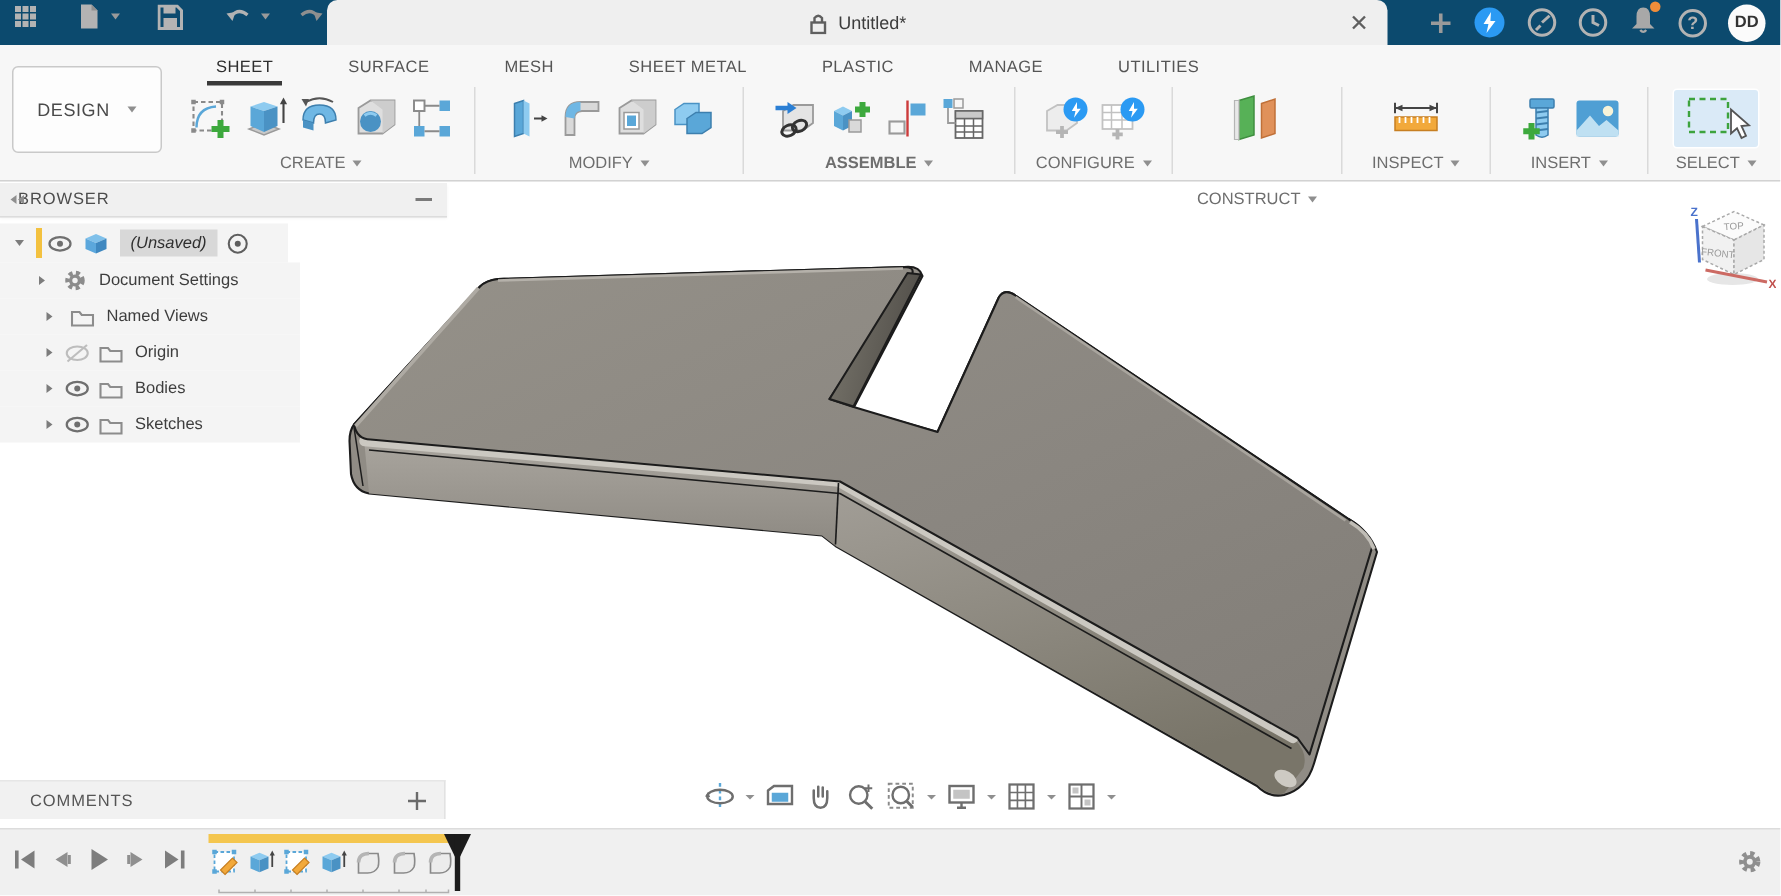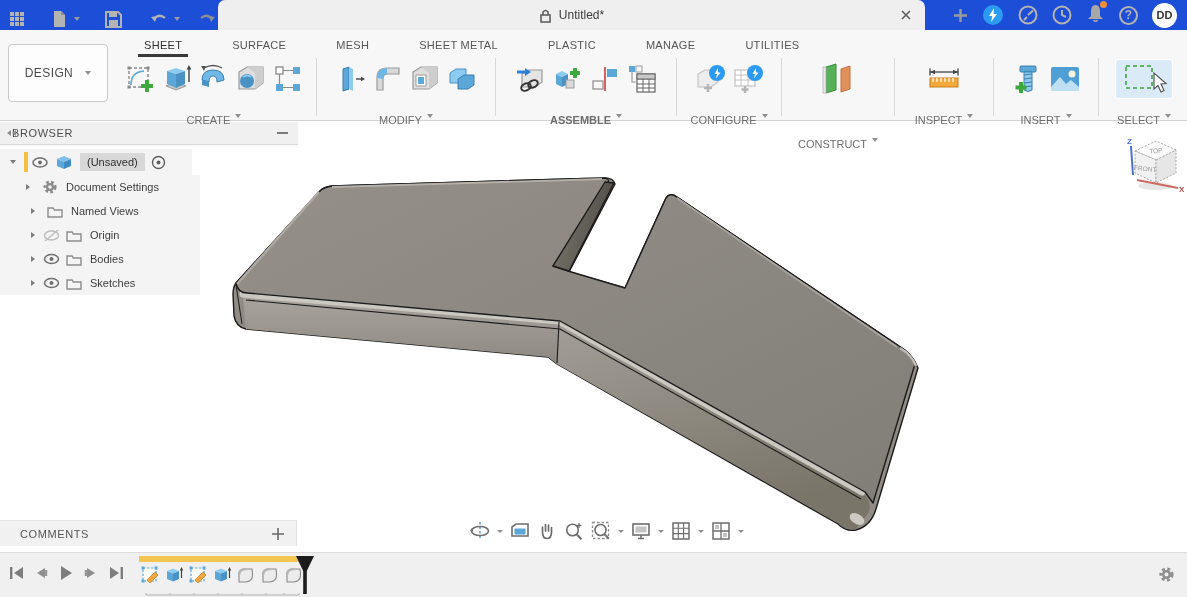--- a/index.html
+++ b/index.html
@@ -1,21 +1,21 @@
 <!DOCTYPE html>
 <html><head>
 <meta charset="utf-8">
 <style>
   * { margin:0; padding:0; box-sizing:border-box; }
   html,body { width:1187px; height:597px; overflow:hidden; }
   body { font-family:"Liberation Sans", sans-serif; background:#ffffff; position:relative; }
   .app { position:absolute; inset:0; width:1187px; height:597px; background:#fff; }
 
   
-  .titlebar { position:absolute; left:0; top:0; width:1187px; height:30px; background:#1d4ed8; z-index:30; display:flex; align-items:flex-end; }
+  .titlebar { position:absolute; left:0; top:0; width:1187px; height:30px; background:#0c4a6e; z-index:30; display:flex; align-items:flex-start; }
   .tb-left { display:flex; align-items:center; gap:6px; padding-left:6px; }
   .tb-ic { width:22px; height:22px; display:flex; align-items:center; justify-content:center; cursor:pointer; }
   .tb-caret { width:0;height:0;border-left:3.5px solid transparent;border-right:3.5px solid transparent;border-top:4px solid #9a9a9a; margin-left:-2px; }
   .doc-tab { position:absolute; left:218px; top:0; width:707px; height:30px; background:#efefef; border-radius:7px 7px 0 0; display:flex; align-items:center; justify-content:center; z-index:31; }
   .doc-tab .title { font-size:12px; color:#3c3c3c; margin-left:7px; }
   .tab-close { position:absolute; right:12px; top:8px; width:14px; height:14px; cursor:pointer; }
   .tb-right { position:absolute; right:0; top:0; height:30px; display:flex; align-items:center; gap:14px; padding-right:10px; }
   .avatar { width:25px; height:25px; border-radius:50%; background:#fbfbfb; color:#333; font-size:11px; font-weight:bold; display:flex; align-items:center; justify-content:center; cursor:pointer; }
   .help-circ { width:19px;height:19px;border-radius:50%;border:2px solid #b3b3b3;color:#b3b3b3;font-size:12px;font-weight:bold;display:flex;align-items:center;justify-content:center; }
   .bell-wrap { position:relative; }
@@ -28,33 +28,33 @@
   .tabs-row { position:absolute; left:142px; top:3px; height:24px; display:flex; gap:46px; align-items:center; }
   .rtab { font-size:11px; color:#555; letter-spacing:.3px; cursor:pointer; position:relative; padding:4px 2px; white-space:nowrap; }
   .rtab.active { color:#2e2e2e; }
   .rtab.active::after { content:''; position:absolute; left:-4px; right:-4px; bottom:-2px; height:3px; background:#3a3a3a; }
   .groups-row { position:absolute; left:120px; top:26px; height:64px; display:flex; align-items:flex-start; }
   .vdiv { width:1px; height:58px; background:#dadada; margin:2px 8px 0 8px; }
   .group { display:flex; flex-direction:column; align-items:center; }
   .g-create{width:188px;} .g-modify{width:162px;} .g-assemble{width:164px;font-weight:bold;} .g-configure{width:88px;} .g-construct{width:96px;gap:24px;} .g-inspect{width:82px;} .g-insert{width:88px;} .g-select{width:74px;}
   .tools { height:46px; display:flex; align-items:center; gap:3px; }
   .tool { width:34px; height:38px; display:flex; align-items:center; justify-content:center; cursor:pointer; border-radius:2px; }
-  .group-label { margin-top:12px; font-size:11px; color:#6e6e6e; display:flex; cursor:pointer; white-space:nowrap; }
+  .group-label { margin-top:1px; font-size:11px; color:#6e6e6e; display:flex; align-items:center; cursor:pointer; white-space:nowrap; }
   .cdown { width:0;height:0;border-left:3.5px solid transparent;border-right:3.5px solid transparent;border-top:4px solid #8f8f8f; display:inline-block; margin-left:5px; }
   .sel-box { width:58px; height:40px; background:#daeaf7; border:1px solid #fff; border-radius:3px; display:flex; align-items:center; justify-content:center; }
 
   
   .browser { position:absolute; left:0; top:122px; width:298px; z-index:20; }
   .b-header { height:23px; background:#f0f0f0; border-bottom:1px solid #dcdcdc; display:flex; align-items:center; box-shadow:0 1px 2px rgba(0,0,0,.05); }
   .b-header .txt { font-size:11px; color:#4c4c4c; letter-spacing:.6px; margin-left:12px;text-align:center; }
   .collapse { position:absolute; left:7px; display:flex; cursor:pointer; }
   .tri-l { width:0;height:0;border-top:3.5px solid transparent;border-bottom:3.5px solid transparent;border-right:4px solid #8f8f8f; margin-right:1px; }
   .minim { position:absolute; right:10px; width:11px; height:2px; background:#7a7a7a; cursor:pointer; }
   .b-row { display:flex; align-items:center; height:24px; background:rgba(243,243,243,.93); width:200px; }
-  .b-root { margin-top:4px; height:26px; width:192px; }
+  .b-root { margin-top:4px; height:26px; width:192px;font-style:italic; }
   .chev-r { width:0;height:0;border-top:3.5px solid transparent;border-bottom:3.5px solid transparent;border-left:4.5px solid #7c7c7c; cursor:pointer; }
   .chev-d { width:0;height:0;border-left:3.5px solid transparent;border-right:3.5px solid transparent;border-top:4.5px solid #7c7c7c; cursor:pointer; }
   .ybar { width:4px; height:20px; background:#f3c13f; margin:0 4px 0 8px; }
   .b-label { font-size:11px; color:#3d3d3d; margin-left:8px; white-space:nowrap; }
   .root-label { background:#d8d8d8; padding:3px 7px; font-size:11px; color:#2f2f2f; margin-left:7px; }
 
   
   .warnbar { position:absolute; left:456px; top:121px; width:276px; height:23px; background:#ebebeb; z-index:20; display:flex; align-items:center; font-size:11px; color:#333; }
   .warn-status { font-weight:bold; margin-left:9px; }
   .warn-msg { margin-left:16px; }

